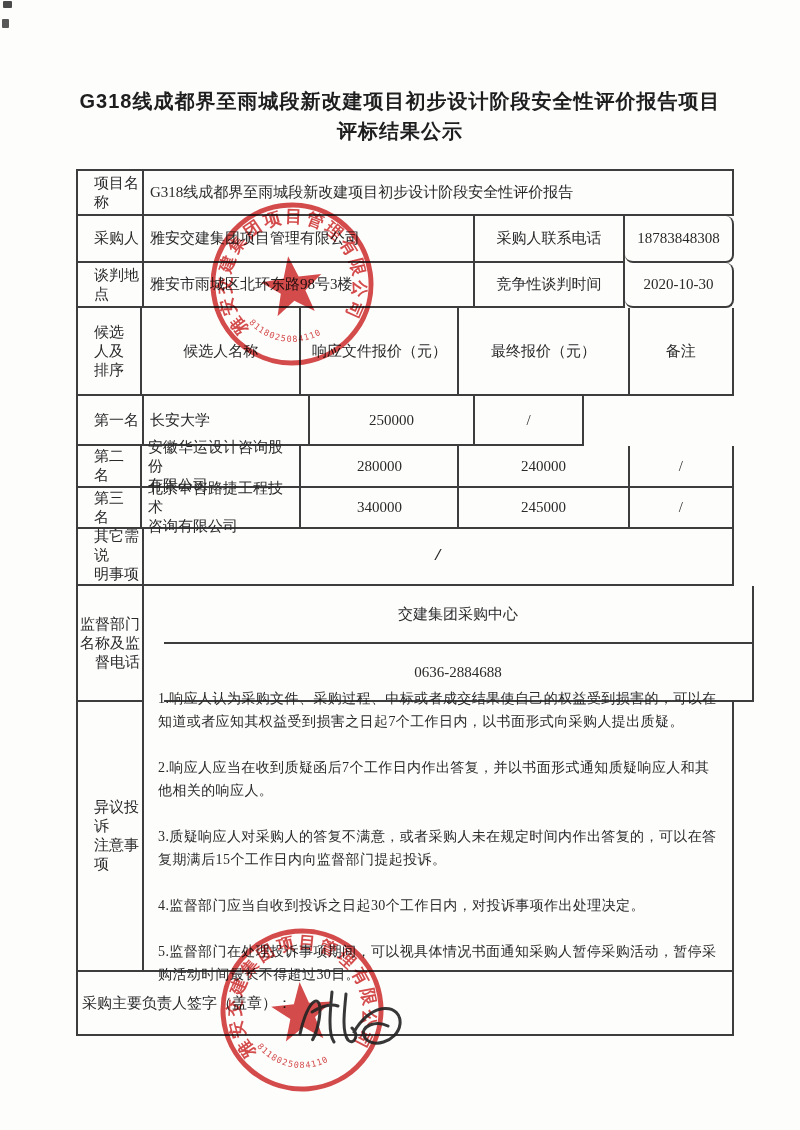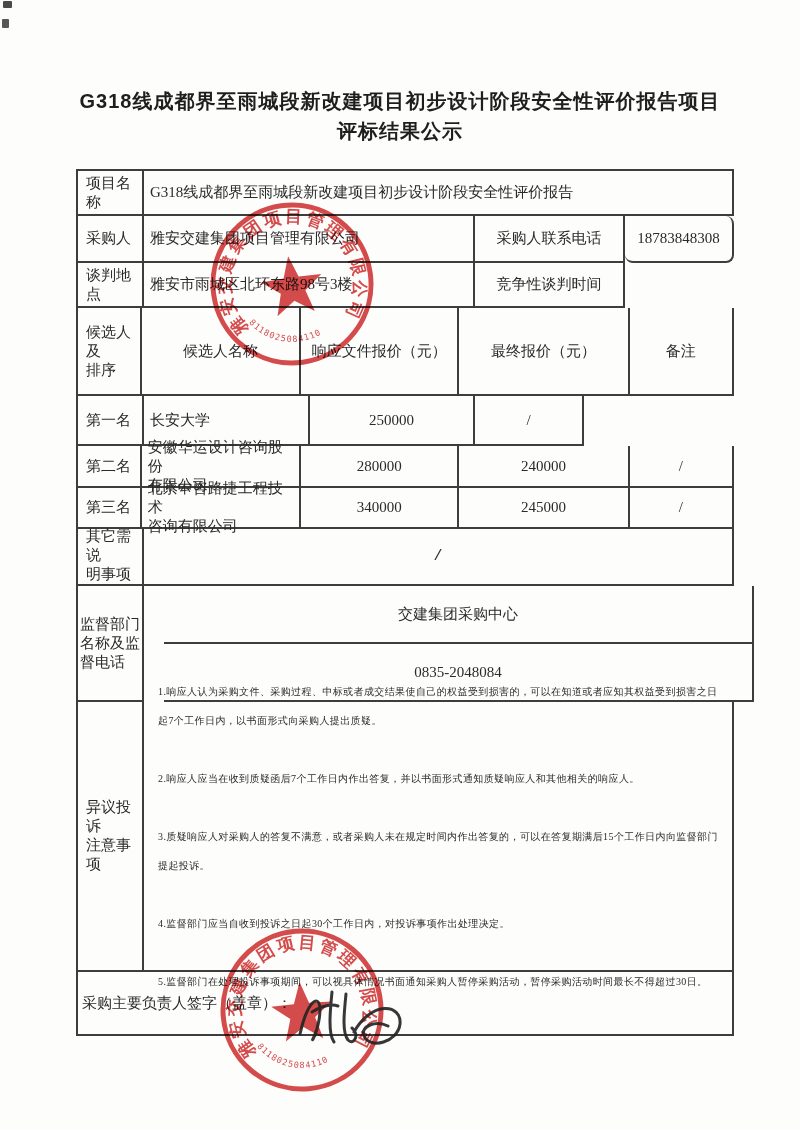--- a/index.html
+++ b/index.html
@@ -22,40 +22,40 @@
   .tbl{
     position:absolute;left:76px;top:169px;width:656px;
     border-left:2px solid #3d3d3d;border-top:2px solid #3d3d3d;
     font-size:15px;
   }
   .row{display:flex;}
   .cell{
     box-sizing:border-box;border-right:2px solid #3d3d3d;border-bottom:2px solid #3d3d3d;
     display:flex;align-items:center;white-space:pre-line;line-height:19px;
   }
-  .lab{width:66px;padding:2px 3px 2px 8px;}
-  .labc{justify-content:center;text-align:left;padding:2px 2px;}
+  .lab{width:66px;padding:2px 3px 2px 16px;}
+  .labc{justify-content:center;text-align:right;padding:2px 2px;}
   .v-wide{width:590px;padding:2px 6px;}
   .v-mid{width:331px;padding:2px 6px;}
   .l2{width:150px;justify-content:center;text-align:center;}
   .v2{width:109px;justify-content:center;text-align:center;border-radius:8px;}
   .c-name{width:166px;padding:2px 6px;}
   .c-doc{width:165px;justify-content:center;text-align:center;}
   .c-fin{width:178px;justify-content:center;text-align:center;}
   .c-rem{width:109px;justify-content:center;text-align:center;}
   .center{justify-content:center;text-align:center;}
   .stack{display:flex;flex-direction:column;width:590px;}
   .stack .cell{width:100%;margin-left:20px;}
 
   .h45{height:45px;} .h47{height:47px;} .h88{height:88px;}
   .h50{height:50px;} .h42{height:42px;} .h41{height:41px;}
   .h40{height:57px;font-family:Liberation Mono, monospace;} .h58{height:58px;} .h270{height:270px;}
   .h64{height:64px;} .h116{height:116px;}
 
-  .notes{display:block;padding:10px 8px;font-size:10px;line-height:29px;letter-spacing:0.4px;}
+  .notes{display:block;padding:10px 8px;font-size:14px;line-height:23px;letter-spacing:0.4px;}
   .notes p{margin:0;}
   .notes-wrap{align-items:center;}
 
   .seal{position:absolute;mix-blend-mode:multiply;opacity:0.92;pointer-events:none;}
   .seal-top{left:202px;top:194px;transform:rotate(-8deg);}
   .seal-bottom{left:212px;top:920px;transform:rotate(-5deg);}
   .signature{position:absolute;left:288px;top:982px;pointer-events:none;}
 </style>
 </head>
 <body>
@@ -79,20 +79,21 @@
     <div class="cell lab h47">采购人</div>
     <div class="cell v-mid h47">雅安交建集团项目管理有限公司</div>
     <div class="cell l2 h47">采购人联系电话</div>
     <div class="cell v2 h47">18783848308</div>
   </div>
 
   <div class="row">
     <div class="cell lab h45">谈判地点</div>
     <div class="cell v-mid h45">雅安市雨城区北环东路98号3楼</div>
     <div class="cell l2 h45">竞争性谈判时间</div>
+    <div class="cell v2 h45">2020-10-30</div>
   </div>
 
 
   <div class="row">
     <div class="cell lab h88">候选人及
 排序</div>
     <div class="cell c-name h88 center">候选人名称</div>
     <div class="cell c-doc h88">响应文件报价（元）</div>
     <div class="cell c-fin h88">最终报价（元）</div>
     <div class="cell c-rem h88">备注</div>
@@ -128,21 +129,21 @@
 明事项</div>
     <div class="cell v-wide h40 center">/</div>
   </div>
 
   <div class="row">
     <div class="cell lab labc h116">监督部门
 名称及监
 督电话</div>
     <div class="stack">
       <div class="cell h58 center">交建集团采购中心</div>
-      <div class="cell h58 center">0835-2048084</div>
+      <div class="cell h58 center">0636-2884688</div>
     </div>
   </div>
 
   <div class="row">
     <div class="cell lab h270">异议投诉
 注意事项</div>
     <div class="cell v-wide h270 notes-wrap">
       <div class="notes">
         <p>1.响应人认为采购文件、采购过程、中标或者成交结果使自己的权益受到损害的，可以在知道或者应知其权益受到损害之日起7个工作日内，以书面形式向采购人提出质疑。</p>
         <p>2.响应人应当在收到质疑函后7个工作日内作出答复，并以书面形式通知质疑响应人和其他相关的响应人。</p>

